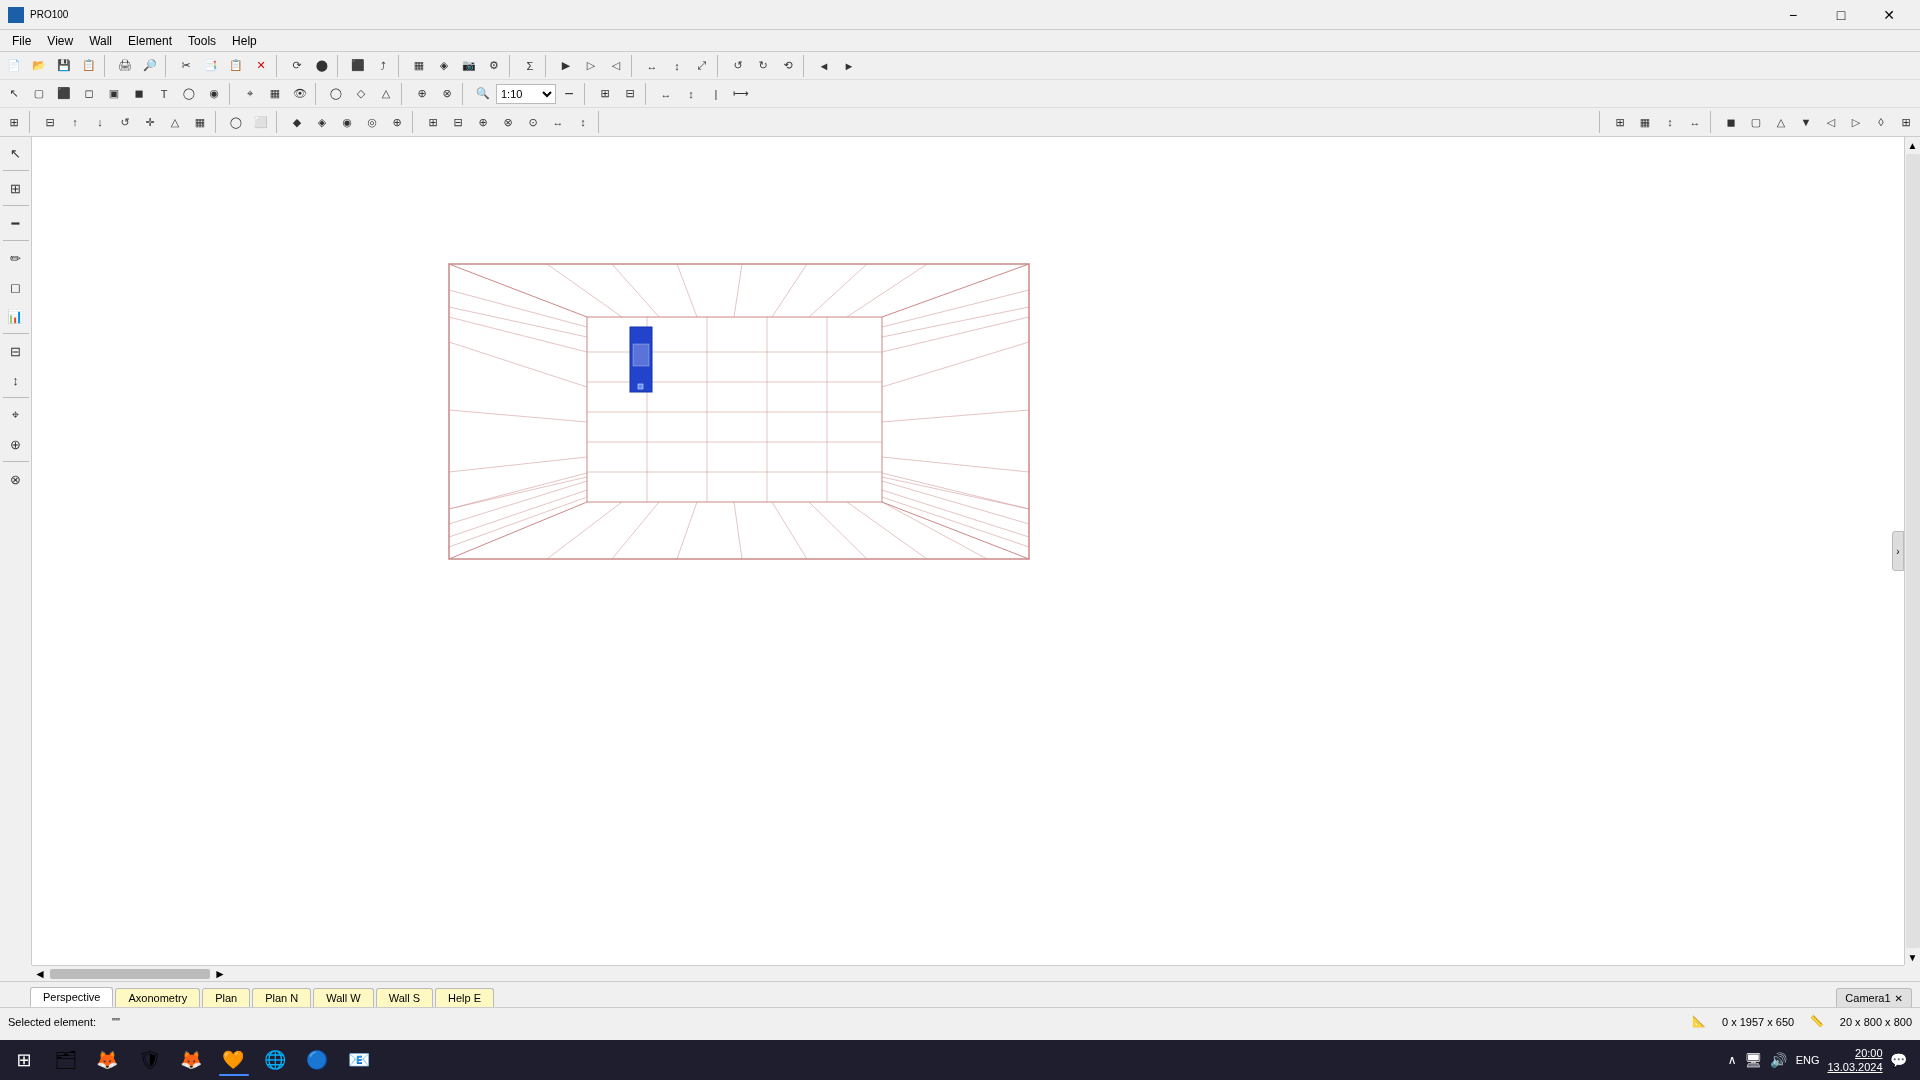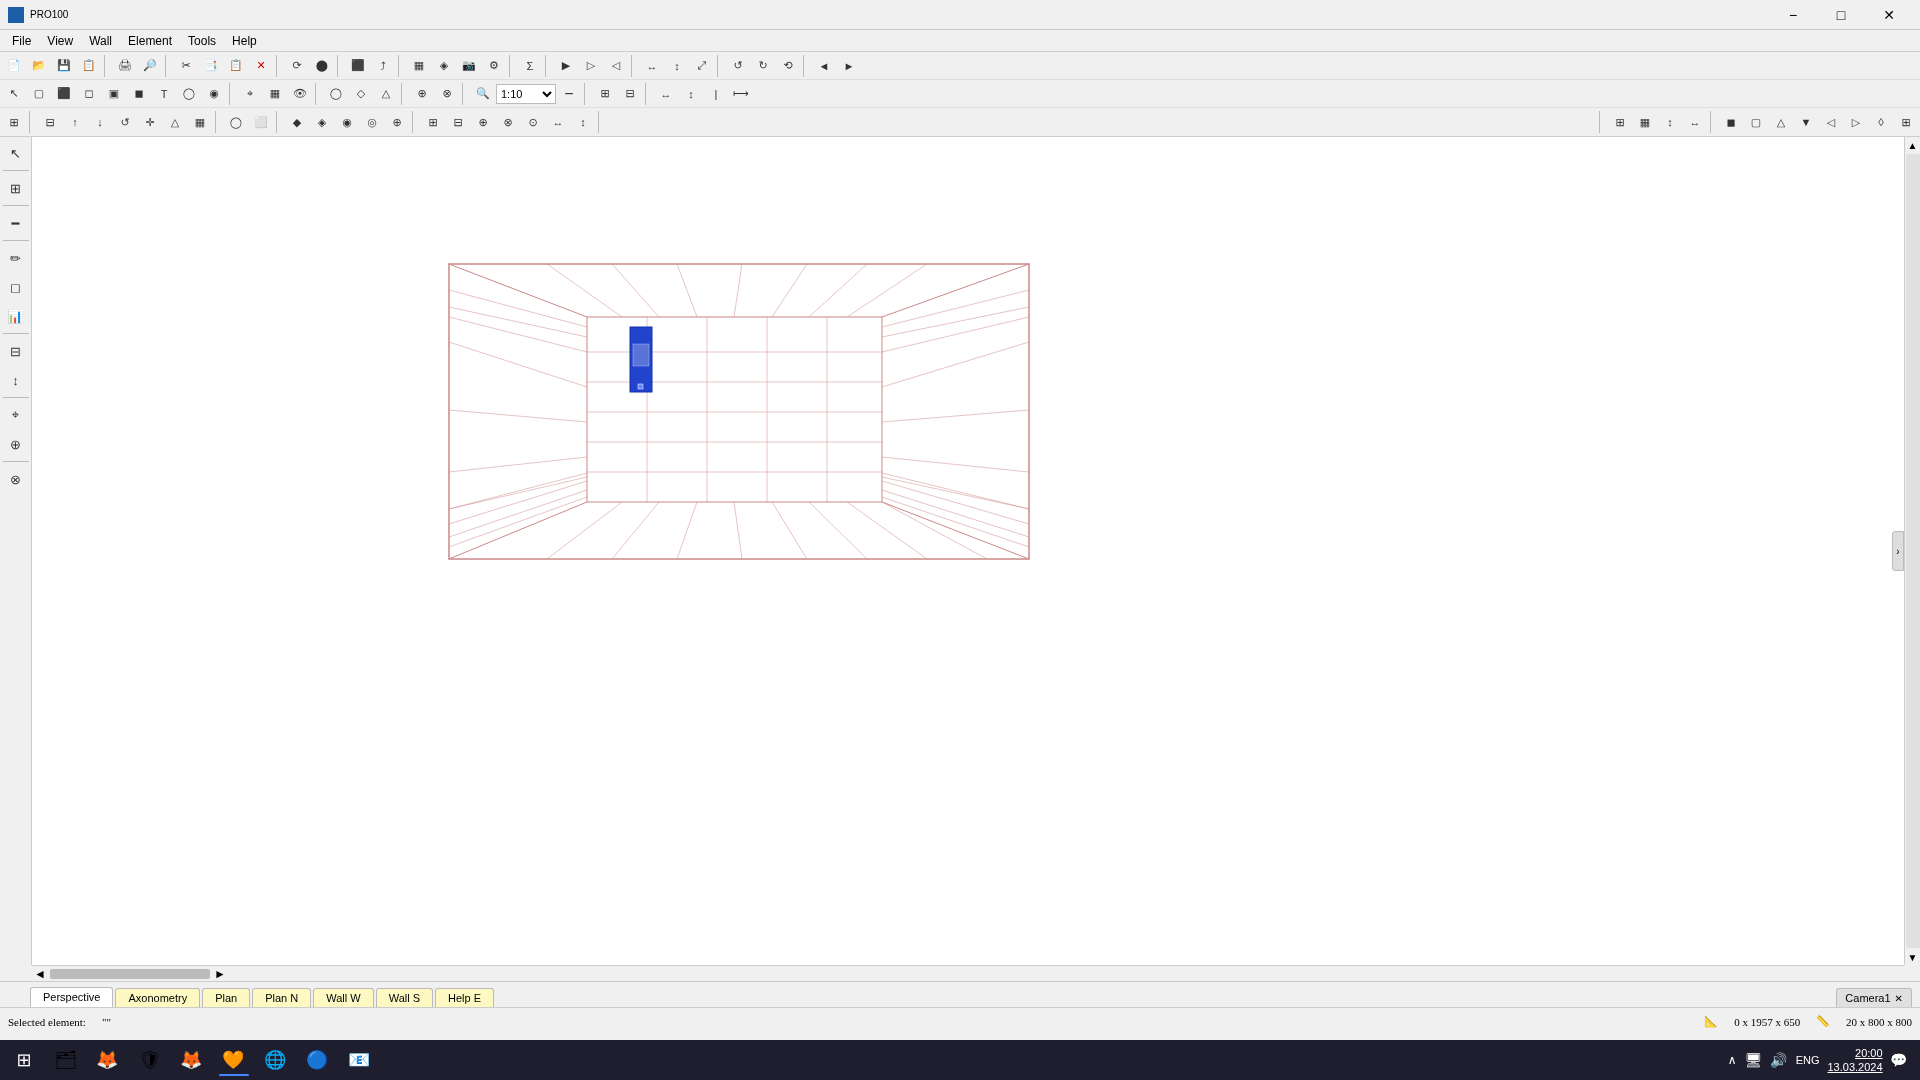--- a/index.html
+++ b/index.html
@@ -90,21 +90,21 @@
     .tab-camera {
       margin-left: auto; margin-right: 8px;
       padding: 3px 8px; border: 1px solid #bbb; border-bottom: none;
       background: #e0e0e0; cursor: pointer; font-size: 11px;
       border-radius: 3px 3px 0 0; display: flex; align-items: center; gap: 4px;
     }
 
     
     #status-bar {
       height: 50px; background: #f0f0f0; border-top: 1px solid #ccc;
-      display: flex; align-items: center; padding: 0 8px; gap: 16px; font-family: Liberation Serif, serif;
+      display: flex; align-items: center; padding: 0 8px; gap: 16px;
     }
 
     
     #taskbar {
       position: fixed; bottom: 0; left: 0; width: 1920px; height: 40px;
       background: #1e1e2e; display: flex; align-items: center;
       padding: 0 4px; gap: 2px; z-index: 1000;
     }
     .taskbar-btn {
       height: 36px; padding: 0 8px; background: transparent; border: none;

